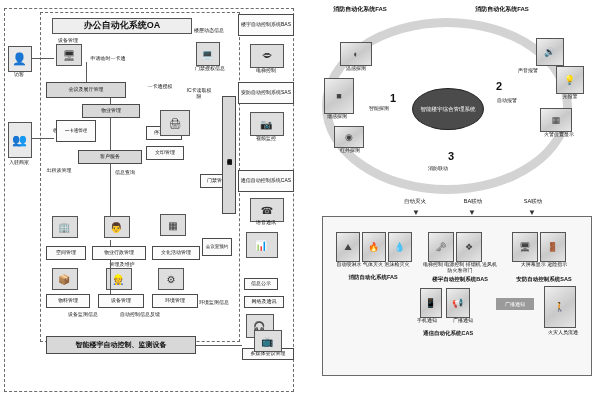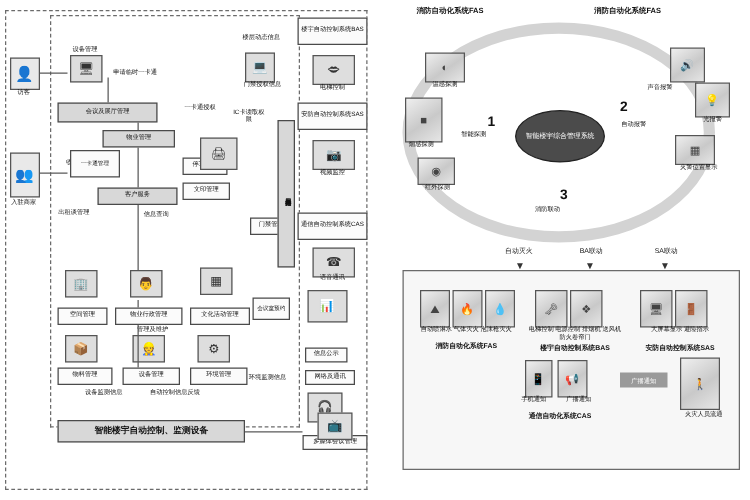--- a/index.html
+++ b/index.html
@@ -102,20 +102,21 @@
   }
 </style>
 </head>
 <body>
 
 <div class="panel" id="left-panel">
 
   <div class="box dashed" style="left:4px;top:8px;width:290px;height:384px;"></div>
   <div class="box dashed" style="left:40px;top:12px;width:200px;height:330px;"></div>
 
+  <div class="box" id="oa-title">办公自动化系统OA</div>
 
   <div class="personicon" style="left:8px;top:46px;">👤</div>
   <div class="lbl" style="left:4px;top:72px;width:30px;">访客</div>
 
   <div class="personicon" style="left:8px;top:122px;height:34px;">👥</div>
   <div class="lbl" style="left:0px;top:160px;width:38px;">入驻商家</div>
 
   <div class="devicon" style="left:56px;top:44px;">🖥</div>
   <div class="lbl" style="left:48px;top:38px;width:40px;">设备管理</div>
 

